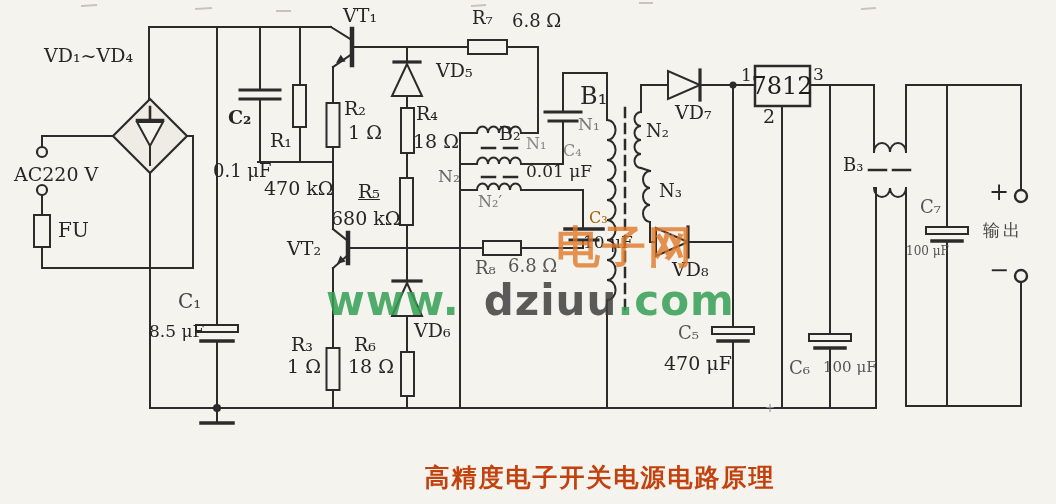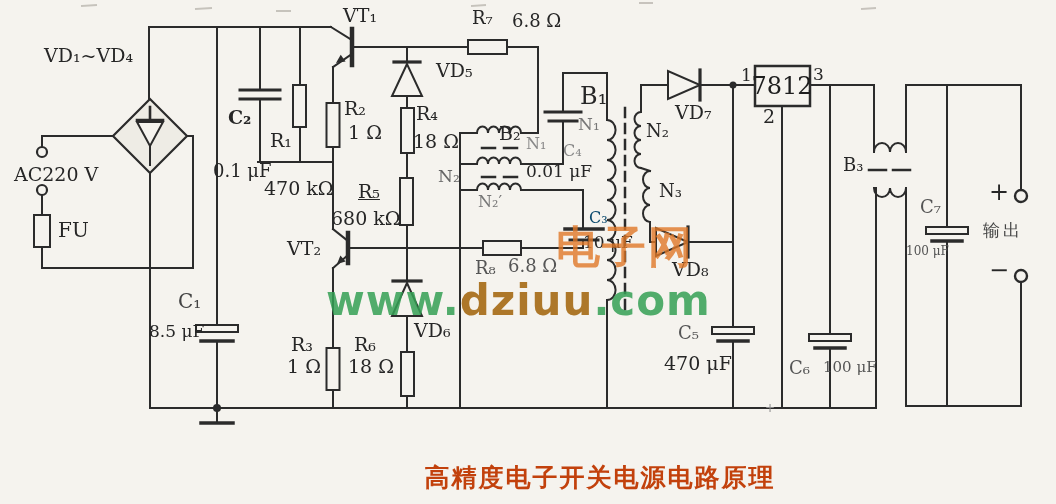--- a/index.html
+++ b/index.html
@@ -13,21 +13,21 @@
          font-family:"DejaVu Sans","Liberation Sans",sans-serif;}
   .wm-brand{position:absolute;left:376px;top:176px;font-size:102px;font-weight:bold;
             color:#4a6cc8;opacity:.48;letter-spacing:-4px;
             font-family:"DejaVu Sans","Liberation Sans",sans-serif;}
   .wm-brand .s2{position:relative;top:14px;}
   .wm-suffix{position:absolute;left:556px;top:218px;font-size:44px;font-weight:bold;
              color:#e07828;opacity:.8;letter-spacing:2px;
              font-family:"DejaVu Sans","Liberation Sans",sans-serif;}
   .wm-url{position:absolute;left:326px;top:276px;font-size:42px;font-weight:bold;opacity:.85;
           font-family:"DejaVu Sans","Liberation Sans",sans-serif;letter-spacing:1px;}
-  .wm-url .g{color:#35a055;} .wm-url .r{color:#a16207;}
+  .wm-url .g{color:#35a055;} .wm-url .r{color:#404040;margin-left:24px;}
 </style>
 </head>
 <body>
 
 <div id="stage">
 
 <svg width="1056" height="504" viewBox="0 0 1056 504">
   <g stroke="#2b2b2b" stroke-width="2" fill="none" stroke-linecap="square">
 
     <g stroke="#a8a49c" opacity="0.6">
@@ -285,21 +285,21 @@
 <div class="lbl" style="left:675px;top:103px;font-size:19px;">VD₇</div>
 <div class="lbl" style="left:672px;top:260px;font-size:19px;">VD₈</div>
 
 <div class="lbl" style="left:499px;top:96px;font-size:19px;margin-top:28px;">B₂</div>
 <div class="lbl" style="left:526px;top:136px;font-size:16px;color:#888;">N₁</div>
 <div class="lbl" style="left:438px;top:168px;font-size:17px;color:#666;">N₂</div>
 <div class="lbl" style="left:478px;top:194px;font-size:16px;color:#777;">N₂′</div>
 
 <div class="lbl" style="left:563px;top:143px;font-size:16px;color:#888;">C₄</div>
 <div class="lbl" style="left:526px;top:163px;font-size:17px;">0.01 μF</div>
-<div class="lbl" style="left:589px;top:210px;font-size:16px;color:#0c4a6e;">C₃</div>
+<div class="lbl" style="left:589px;top:210px;font-size:16px;color:#a16207;">C₃</div>
 <div class="lbl" style="left:583px;top:234px;font-size:17px;">10 μF</div>
 
 <div class="lbl" style="left:580px;top:84px;font-size:24px;">B₁</div>
 <div class="lbl" style="left:578px;top:116px;font-size:17px;color:#777;">N₁</div>
 <div class="lbl" style="left:646px;top:122px;font-size:18px;">N₂</div>
 <div class="lbl" style="left:659px;top:182px;font-size:18px;">N₃</div>
 
 <div class="lbl" style="left:741px;top:67px;font-size:17px;">1</div>
 <div class="lbl" style="left:813px;top:66px;font-size:17px;">3</div>
 <div class="lbl" style="left:763px;top:107px;font-size:19px;">2</div>

